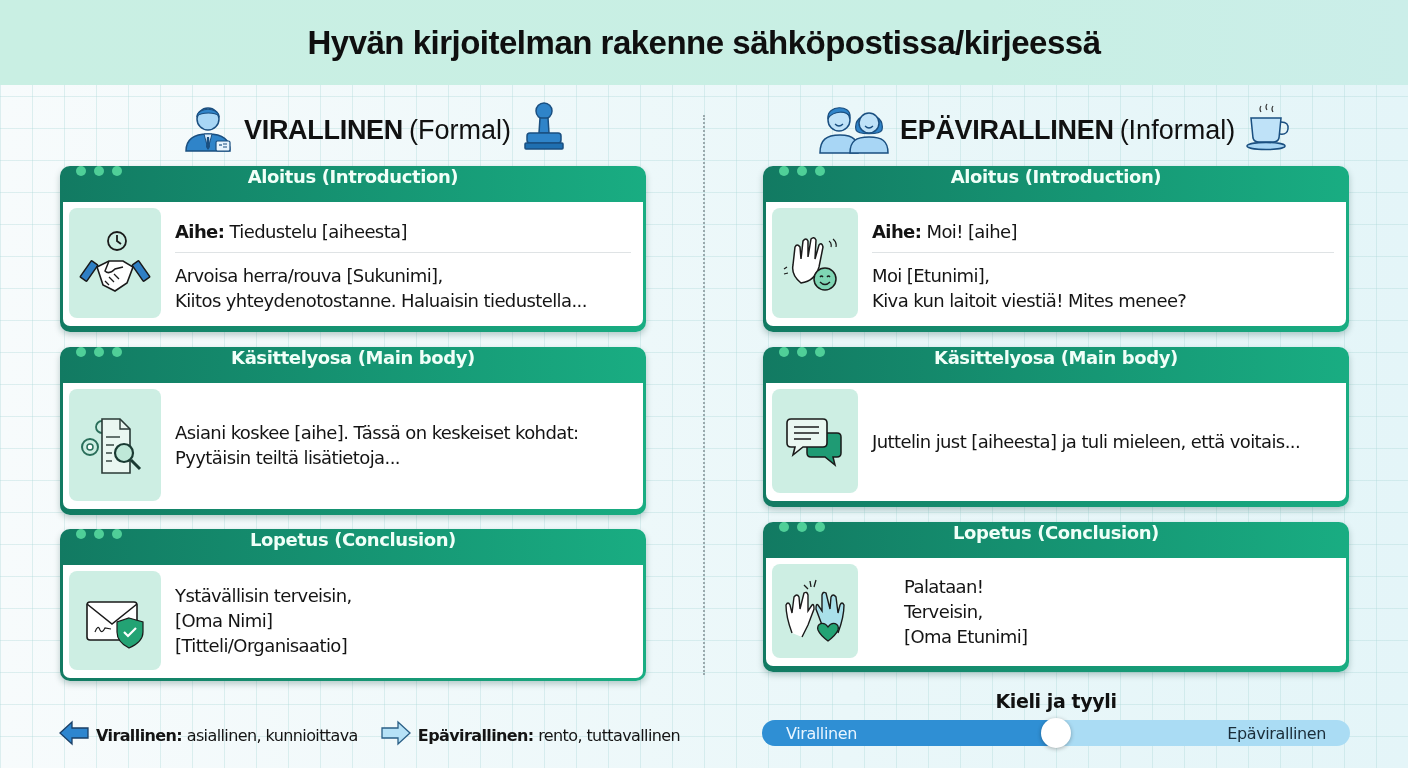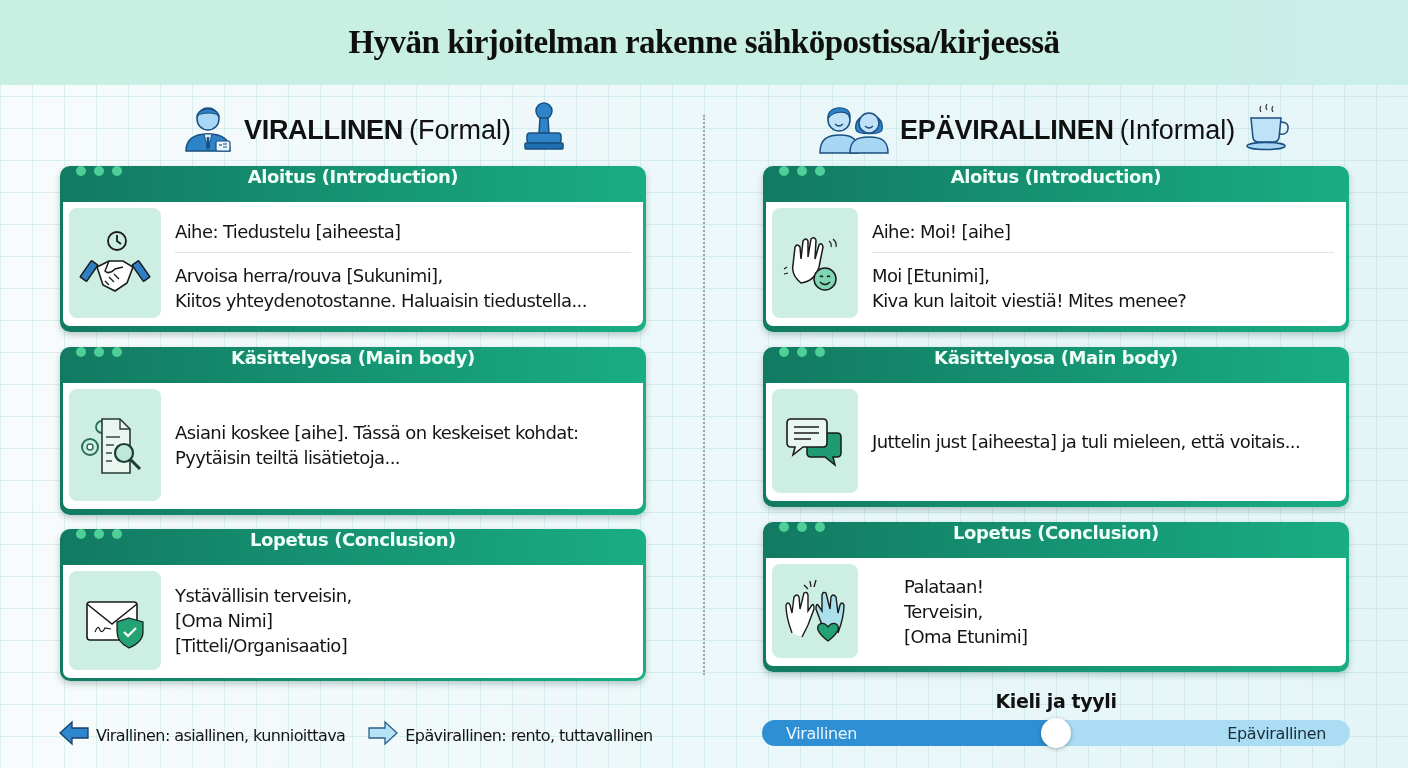--- a/index.html
+++ b/index.html
@@ -14,21 +14,21 @@
       linear-gradient(to bottom, rgba(170,215,215,0.35) 1px, transparent 1px),
       linear-gradient(to right, #f7fbfc 0%, #eaf7f9 60%, #e4f5f8 100%);
     background-size: 32px 32px, 32px 32px, 100% 100%;
   }
   .header {
     position: absolute; left: 0; top: 0; width: 1408px; height: 85px;
     background: linear-gradient(to right, #c9efe3 0%, #c8efe4 70%, #cbeee9 100%);
     display: flex; align-items: center; justify-content: center;
   }
   .header h1 {
-    font-family: Liberation Serif, serif;
+    font-family: Liberation Sans, sans-serif;
     font-size: 33px; font-weight: bold; letter-spacing: -0.5px; color: #0f0f0f;
   }
   .col-title {
     position: absolute; top: 100px; height: 60px;
     display: flex; align-items: center; gap: 10px;
     font-size: 27px;
   }
   .col-title .strong { font-weight: bold; letter-spacing: -0.3px; }
   .col-title .light { font-weight: normal; }
   .divider {
@@ -56,29 +56,29 @@
   }
   .icon-box {
     width: 92px; flex: none; border-radius: 8px; background: #cdeee3;
     display: flex; align-items: center; justify-content: center; margin-right: 14px;
   }
   .content {
     flex: 1; font-family: "DejaVu Sans", sans-serif; font-size: 18px; letter-spacing: -0.6px;
     line-height: 25px; color: #141414; display: flex; flex-direction: column; justify-content: center;
   }
   .subject { padding: 6px 0 8px 0; border-bottom: 1px solid #dfe3e5; margin-bottom: 10px; }
-  .subject b { font-weight: normal; }
+  .subject b { font-weight: bold; }
   .bullets { list-style: none; padding-left: 10px; }
   .bullets li::before { content: "•"; margin-right: 10px; }
   .legend {
     position: absolute; left: 58px; top: 720px; display: flex; align-items: center;
     font-family: "DejaVu Sans", sans-serif; font-size: 16px; letter-spacing: -0.6px; color: #141414;
   }
   .legend .item { display: flex; align-items: center; gap: 6px; margin-right: 22px; }
-  .legend b { font-weight: normal; }
+  .legend b { font-weight: bold; }
   .slider-wrap { position: absolute; left: 762px; top: 690px; width: 588px; }
   .slider-label {
     text-align: center; font-weight: bold; font-size: 19px; letter-spacing: -0.4px;
     font-family: "DejaVu Sans", sans-serif; margin-bottom: 8px;
   }
   .slider-track {
     position: relative; height: 26px; border-radius: 13px; background: #aadcf4; overflow: visible;
   }
   .slider-fill {
     position: absolute; left: 0; top: 0; height: 26px; border-radius: 13px 0 0 13px;

